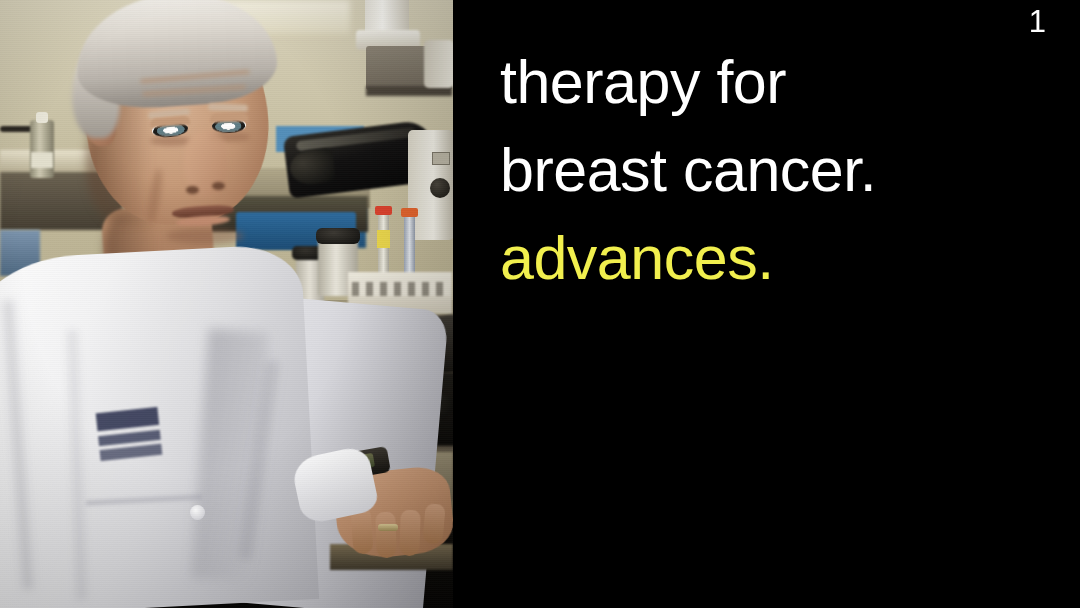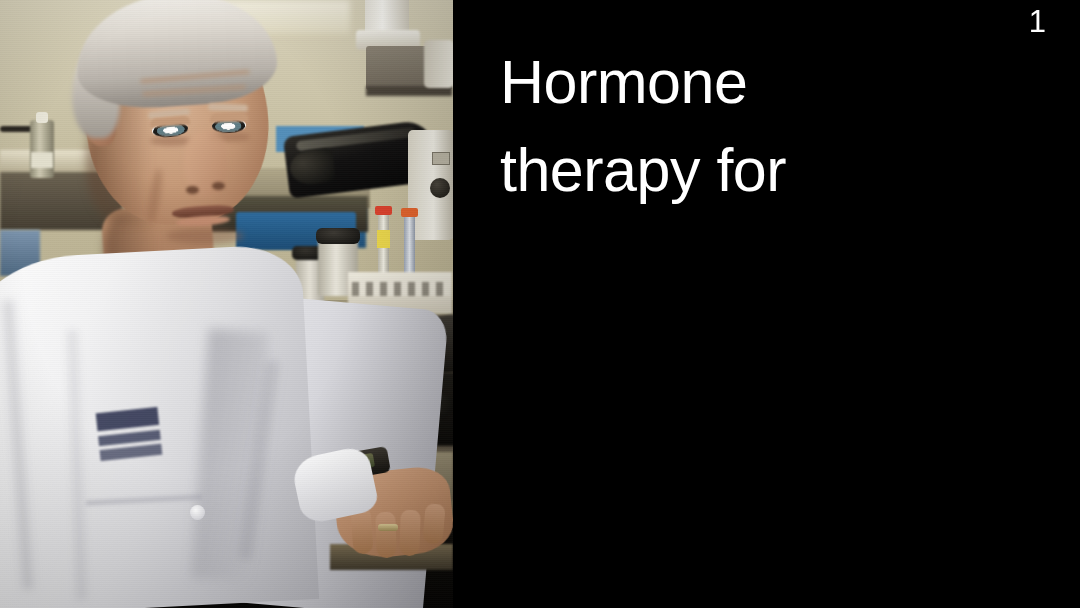--- a/index.html
+++ b/index.html
@@ -710,18 +710,19 @@
       <div class="photo-grain"></div>
       <div class="photo-vignette"></div>
     </div>
   </div>
 
   <div class="text-panel">
 
     <div class="slide-number">1</div>
 
     <div class="title-block">
-      <div class="title-line title-white">Hormone</div>
       <div class="title-line title-white">therapy for</div>
+      <div class="title-line title-white">breast cancer.</div>
+      <div class="title-line title-yellow">advances.</div>
     </div>
 
   </div>
 </div>
 
 </body></html>

